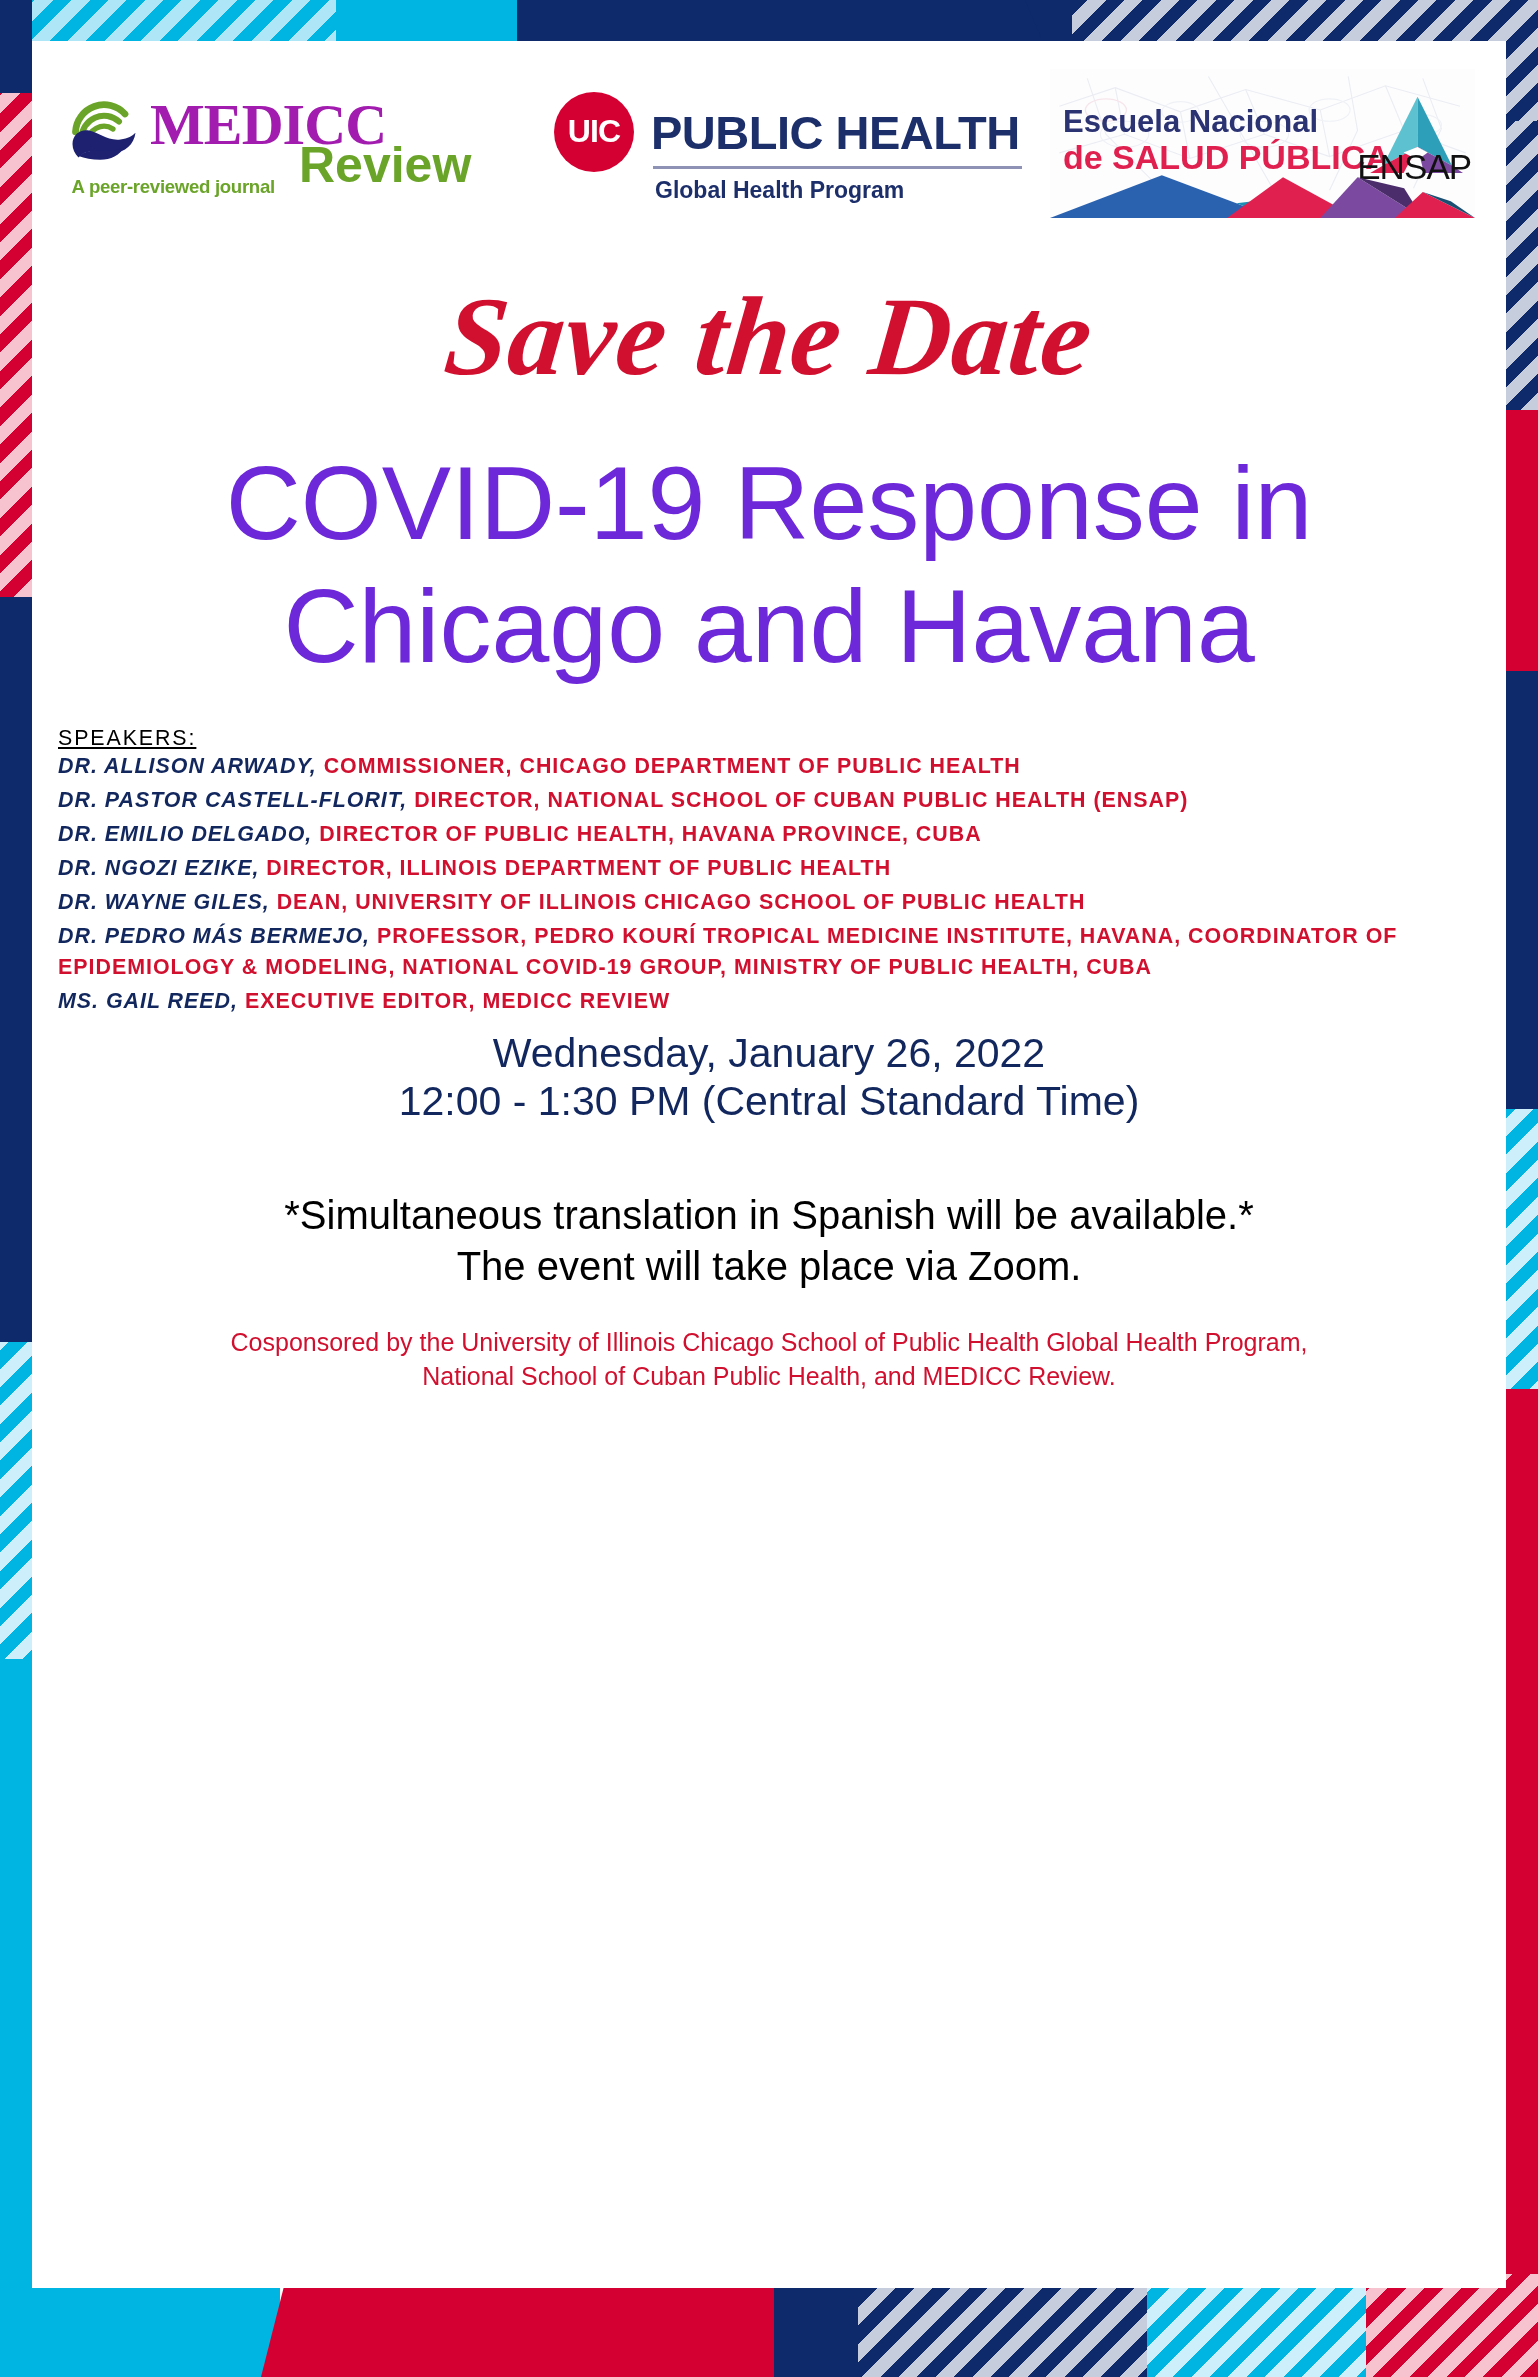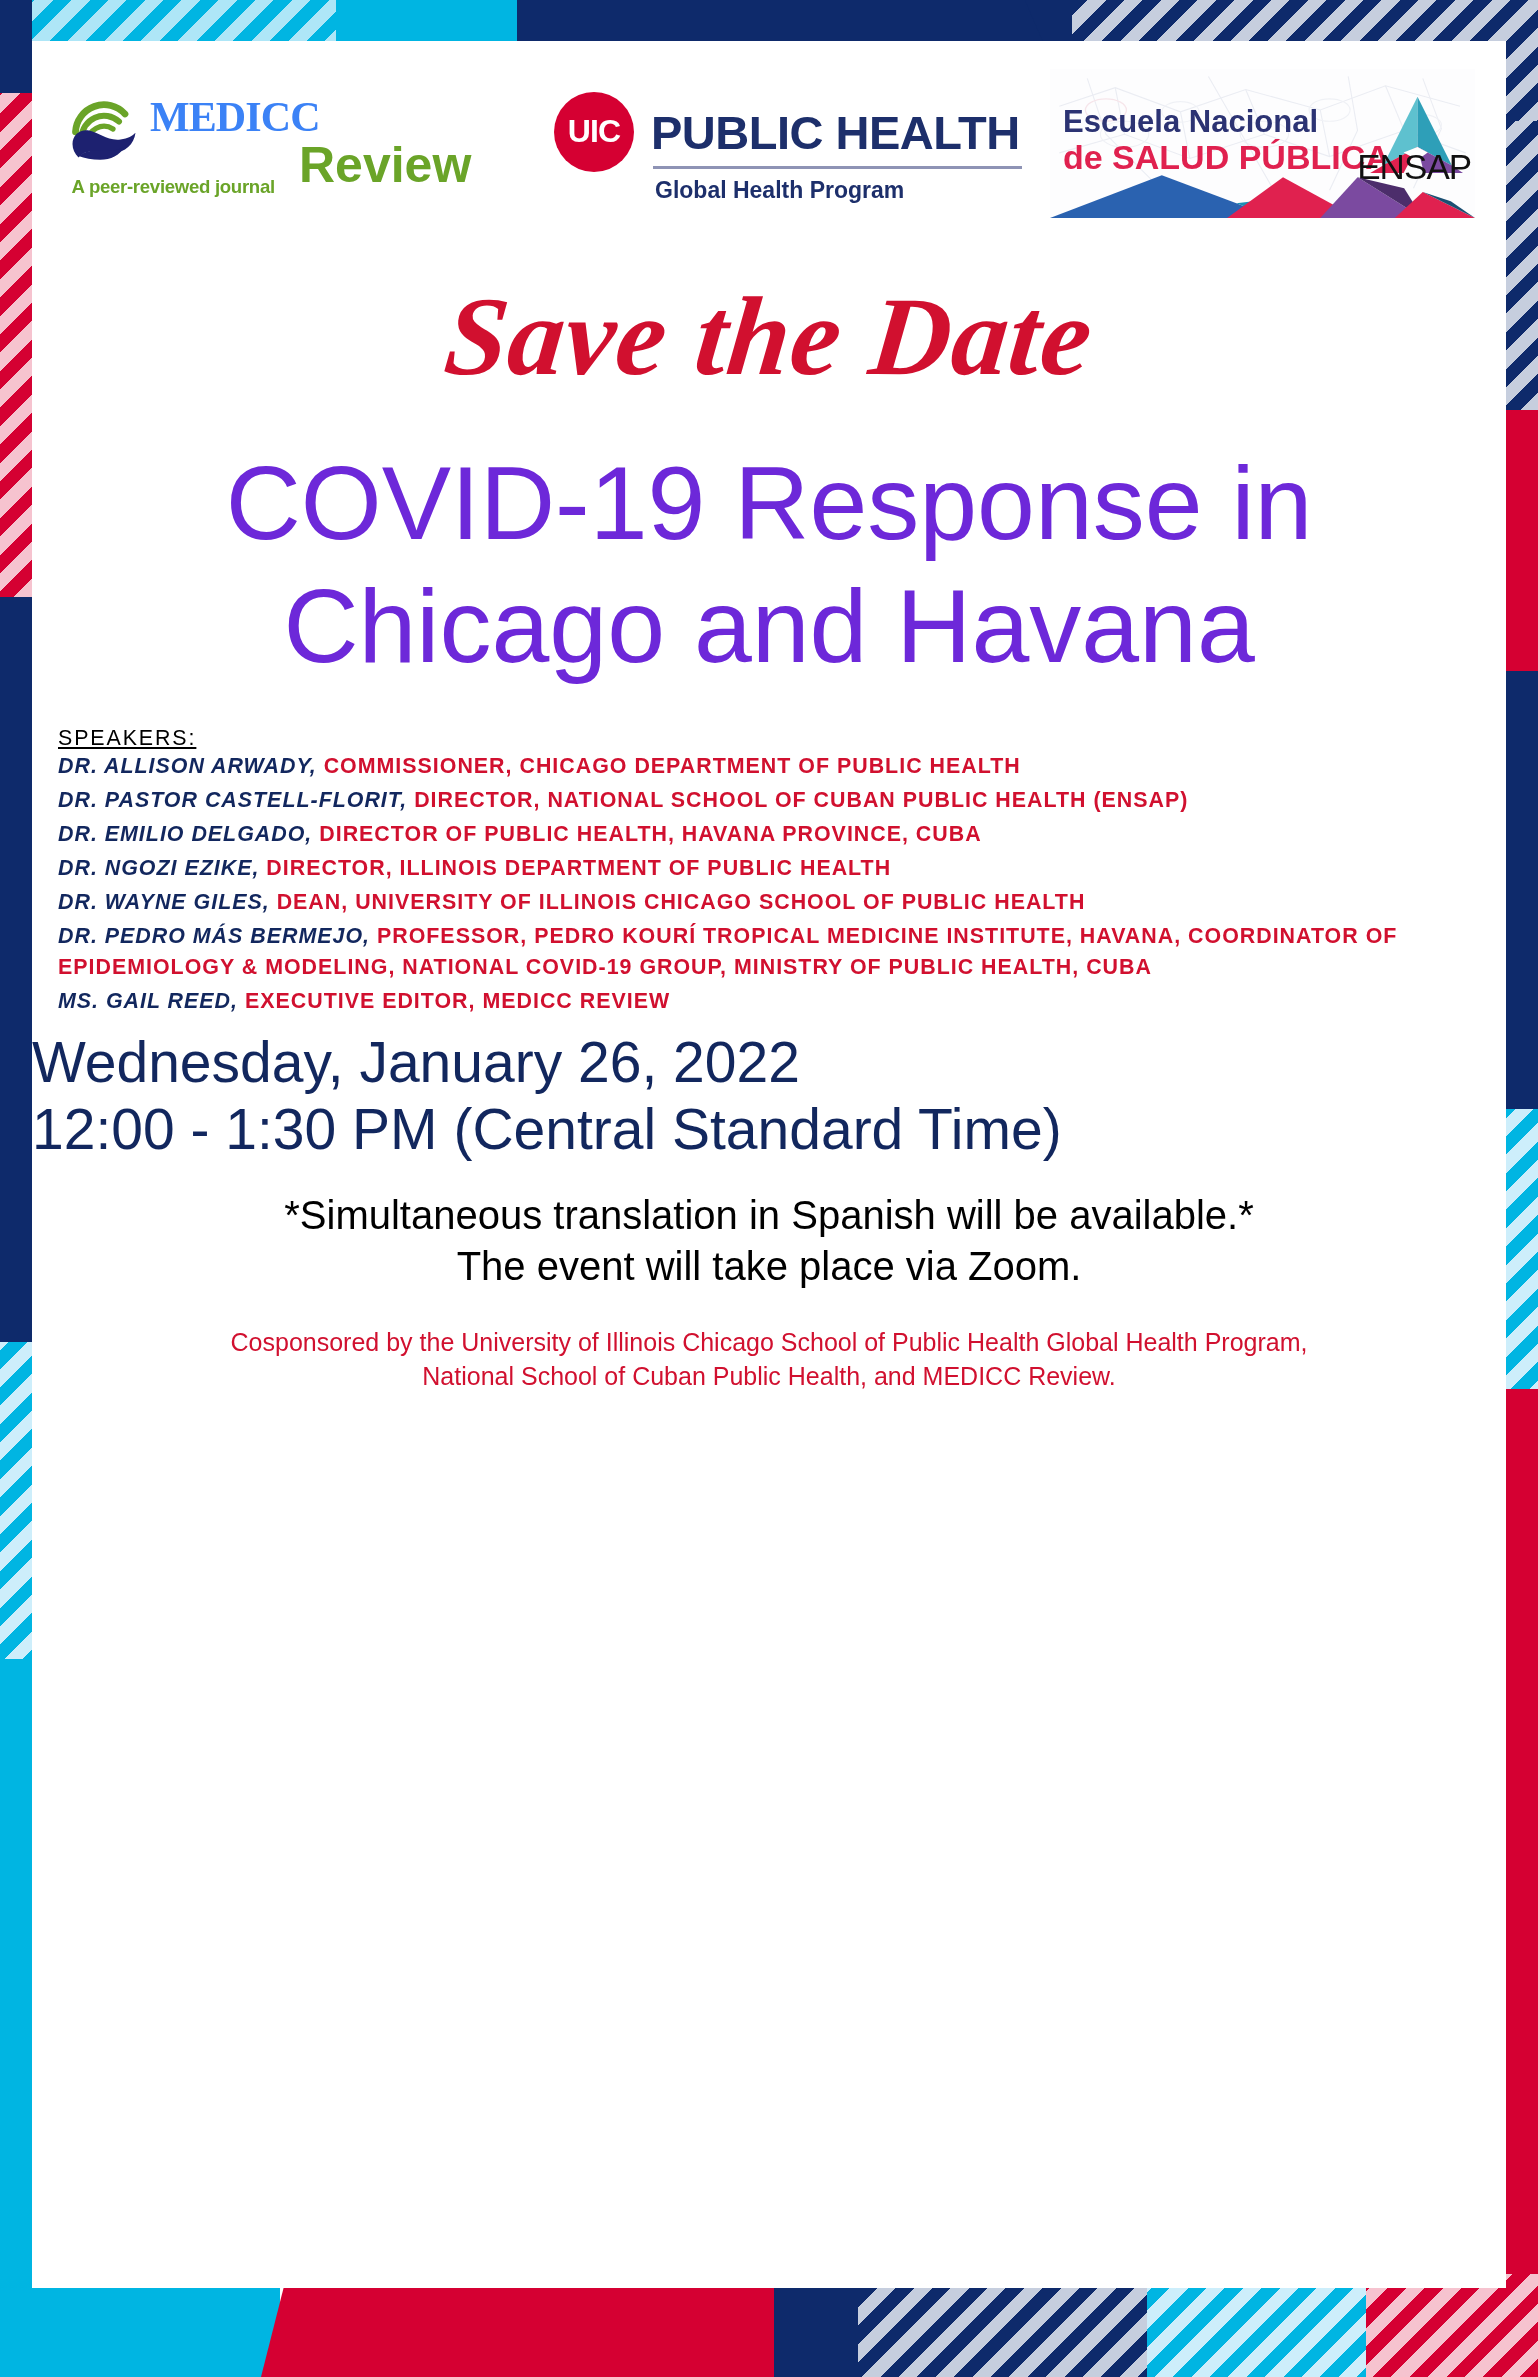--- a/index.html
+++ b/index.html
@@ -146,22 +146,22 @@
   .logo { position:absolute; }
 
   
   .logo-medicc { left:34px; top:34px; width:447px; height:112px; }
   .medicc-mark {
     position:absolute; left:0; top:9.3px; width:76px; height:75px;
   }
   .medicc-word {
     position:absolute; left:84px; top:5.6px;
     font-family:"Liberation Serif", serif;
-    font-weight:bold; font-size:42px; letter-spacing:-0.9px;
-    color:#3b82f6; line-height:1;
+    font-weight:bold; font-size:58px; letter-spacing:-0.9px;
+    color:#a21caf; line-height:1;
   }
   .medicc-review {
     position:absolute; left:233px; top:50px;
     font-family:"Liberation Sans", sans-serif;
     font-weight:bold; font-size:50px; color:#6aa428; line-height:1;
   }
   .medicc-tag {
     position:absolute; left:5.6px; top:86px;
     font-family:"Liberation Sans", sans-serif;
     font-weight:bold; font-size:18.6px; color:#6aa428;
@@ -249,22 +249,23 @@
     font-family:"Liberation Sans", sans-serif;
     font-size:21.4px; font-weight:bold; letter-spacing:1px;
     line-height:1.42; margin-bottom:3.7px;
   }
   .sp-name { color:#12275e;font-style:italic; }
   .sp-title { color:#d1102f; }
 
   
   .datetime {
     position:absolute; left:0; top:988px; width:100%;
-    font-family:"Liberation Sans", sans-serif;
-    font-size:57px; line-height:1.18; color:#12275e;
+    text-align:center;
+    font-family:"Liberation Sans", sans-serif;
+    font-size:41px; line-height:1.18; color:#12275e;
   }
 
   
   .notes {
     position:absolute; left:0; top:1149px; width:100%;
     text-align:center;
     font-family:"Liberation Sans", sans-serif;
     font-size:40px; line-height:1.28; color:#000;
   }
 

